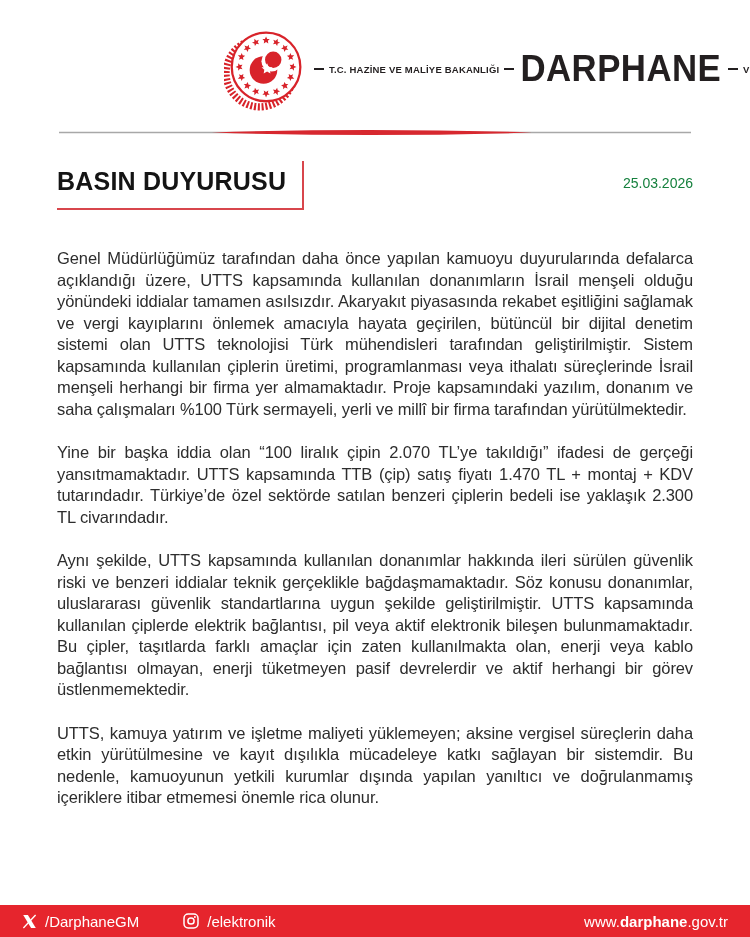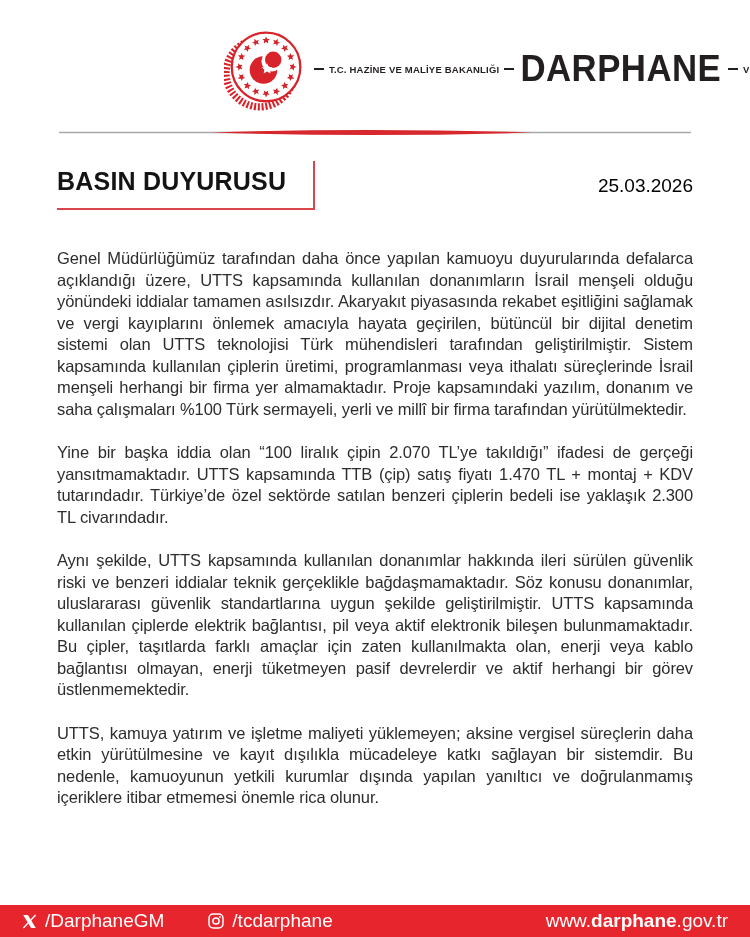--- a/index.html
+++ b/index.html
@@ -11,30 +11,30 @@
   .logo-text{display:flex;flex-direction:row;align-items:stretch;width:212px;color:#231f20;}
   .logo-line{display:flex;align-items:center;gap:5px;font-size:9.5px;font-weight:bold;letter-spacing:.2px;white-space:nowrap;color:#231f20;}
   .logo-line .hline{flex:1;height:1.8px;background:#231f20;min-width:10px;}
   .brand{font-size:37px;font-weight:700;line-height:1.05;letter-spacing:.5px;text-align:center;color:#231f20;transform:scaleX(.94);transform-origin:center;}
 
   
   .divider{display:block;margin:16px auto 0;width:636px;height:9px;}
 
   
   .title-row{display:flex;justify-content:space-between;align-items:flex-start;margin:24px 57px 0;}
-  .title-box{border-right:2px solid #d8464c;border-bottom:2px solid #d8464c;padding:6px 27px 12px 0;}
+  .title-box{border-right:2px solid #d8464c;border-bottom:2px solid #d8464c;padding:6px 16px 12px 0;}
   .title-box span{font-size:25px;font-weight:800;letter-spacing:.2px;color:#141414;white-space:nowrap;}
-  .date{font-size:19px;color:#000000;padding-top:14px;}
+  .date{font-size:14px;color:#15803d;padding-top:14px;}
 
   
   main{margin:38px 57px 0;}
   main p{font-size:16.5px;line-height:21.5px;margin:0 0 22px;text-align:justify;color:#2d2d2d;letter-spacing:-.1px;}
 
   
-  .footer-bar{position:absolute;left:0;bottom:0;width:750px;height:32px;background:#e6252d;display:flex;align-items:center;box-sizing:border-box;padding:0 22px;color:#fff;font-size:19px;}
+  .footer-bar{position:absolute;left:0;bottom:0;width:750px;height:32px;background:#e6252d;display:flex;align-items:center;box-sizing:border-box;padding:0 22px;color:#fff;font-size:15px;}
   .social{display:flex;align-items:center;gap:8px;cursor:pointer;}
   .social + .social{margin-left:44px;}
   .site{margin-left:auto;cursor:pointer;white-space:nowrap;text-align:right;}
   .site .b{font-weight:bold;}
   .icon-svg{display:block;}
 </style>
 </head>
 <body>
 
 <div class="page">
@@ -114,20 +114,20 @@
         <path d="M13.6,1 L1.4,14" stroke="#ffffff" stroke-width="1.3" fill="none"></path>
       </svg>
       <span>/DarphaneGM</span>
     </div>
     <div class="social">
       <svg class="icon-svg" width="16" height="16" viewBox="0 0 16 16">
         <rect x="1" y="1" width="14" height="14" rx="4.2" fill="none" stroke="#ffffff" stroke-width="1.5"></rect>
         <circle cx="8" cy="8" r="3.1" fill="none" stroke="#ffffff" stroke-width="1.5"></circle>
         <circle cx="11.9" cy="4.1" r="1" fill="#ffffff"></circle>
       </svg>
-      <span>/tcdarphane</span>
+      <span>/elektronik</span>
     </div>
     <div class="site">
       <span>www.</span><span class="b">darphane</span><span>.gov.tr</span>
     </div>
   </footer>
 
 </div>
 
 </body></html>

